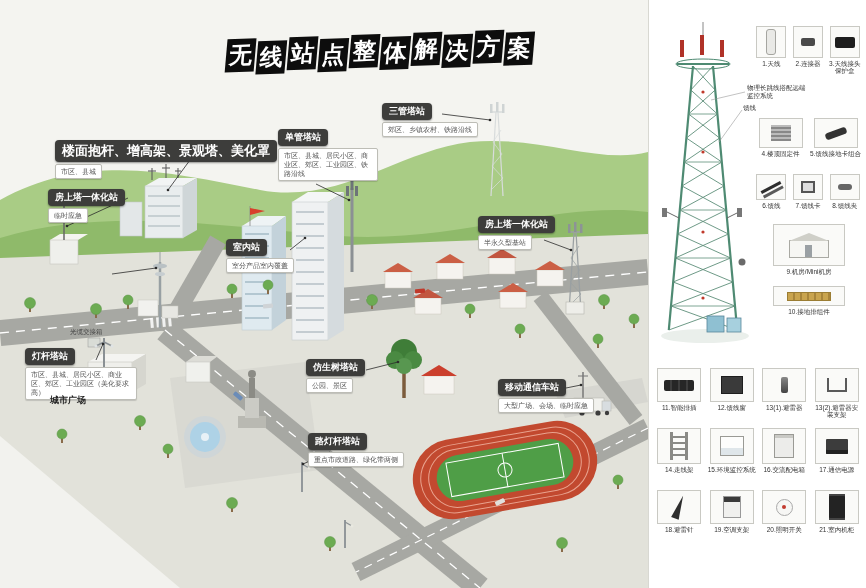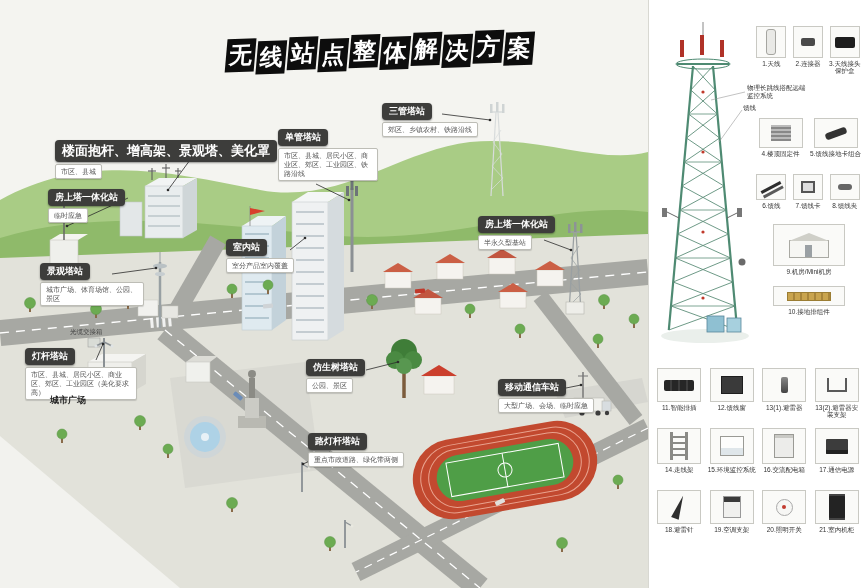--- a/index.html
+++ b/index.html
@@ -397,24 +397,20 @@
     <div class="cd" style="max-width:88px">市区、县城、居民小区、商业区、郊区、工业园区、铁路沿线</div>
   </div>
   <div class="callout" style="left:478px;top:213px">
     <div class="ct">房上塔一体化站</div>
     <div class="cd">半永久型基站</div>
   </div>
   <div class="callout" style="left:226px;top:236px">
     <div class="ct">室内站</div>
     <div class="cd">室分产品室内覆盖</div>
   </div>
-  <div class="callout" style="left:40px;top:260px">
-    <div class="ct">景观塔站</div>
-    <div class="cd" style="max-width:92px">城市广场、体育场馆、公园、景区</div>
-  </div>
   <div class="callout" style="left:25px;top:345px">
     <div class="ct">灯杆塔站</div>
     <div class="cd" style="max-width:100px">市区、县城、居民小区、商业区、郊区、工业园区（美化要求高）</div>
   </div>
   <div class="callout" style="left:306px;top:356px">
     <div class="ct">仿生树塔站</div>
     <div class="cd">公园、景区</div>
   </div>
   <div class="callout" style="left:308px;top:430px">
     <div class="ct">路灯杆塔站</div>

